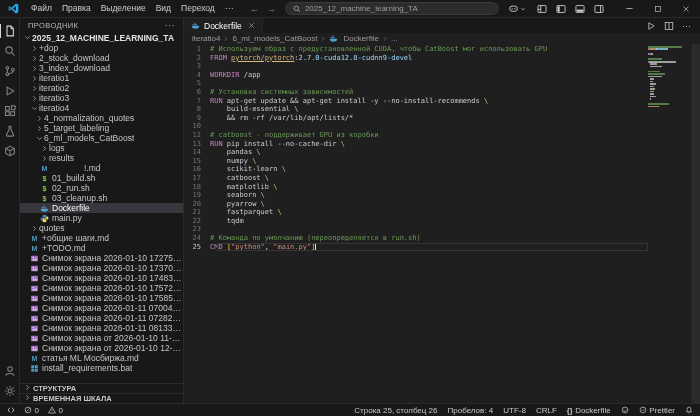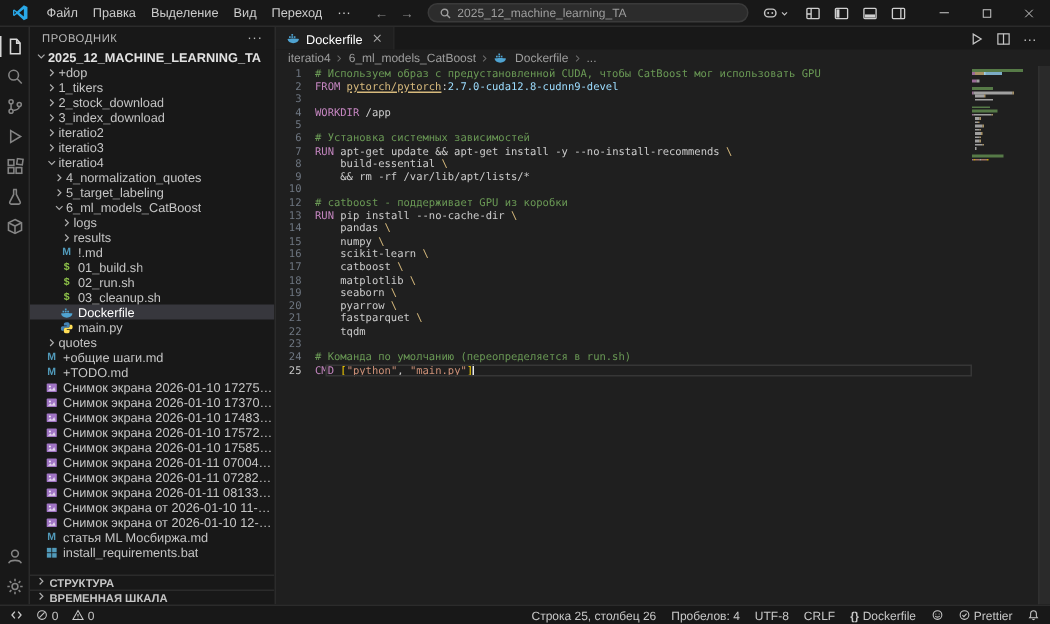--- a/index.html
+++ b/index.html
@@ -285,44 +285,44 @@
               </svg>
             </span>
             <span class="lbl">+dop</span>
           </div>
           <div class="tree-row" style="padding-left: 10px;">
             <span class="ic twisty">
               <svg viewBox="0 0 16 16" fill="none" stroke="currentColor" stroke-width="1.4">
                 <path d="M5.5 3l5 5-5 5" stroke-width="1.8"></path>
               </svg>
             </span>
-            <span class="lbl">1_tikers</span>
-          </div>
-          <div class="tree-row" style="padding-left: 10px;">
-            <span class="ic twisty">
-              <svg viewBox="0 0 16 16" fill="none" stroke="currentColor" stroke-width="1.4">
-                <path d="M5.5 3l5 5-5 5" stroke-width="1.8"></path>
-              </svg>
-            </span>
             <span class="lbl">2_stock_download</span>
           </div>
           <div class="tree-row" style="padding-left: 10px;">
             <span class="ic twisty">
               <svg viewBox="0 0 16 16" fill="none" stroke="currentColor" stroke-width="1.4">
                 <path d="M5.5 3l5 5-5 5" stroke-width="1.8"></path>
               </svg>
             </span>
             <span class="lbl">3_index_download</span>
           </div>
           <div class="tree-row" style="padding-left: 10px;">
             <span class="ic twisty">
               <svg viewBox="0 0 16 16" fill="none" stroke="currentColor" stroke-width="1.4">
                 <path d="M5.5 3l5 5-5 5" stroke-width="1.8"></path>
               </svg>
             </span>
+            <span class="lbl">iteratio1</span>
+          </div>
+          <div class="tree-row" style="padding-left: 10px;">
+            <span class="ic twisty">
+              <svg viewBox="0 0 16 16" fill="none" stroke="currentColor" stroke-width="1.4">
+                <path d="M5.5 3l5 5-5 5" stroke-width="1.8"></path>
+              </svg>
+            </span>
             <span class="lbl">iteratio2</span>
           </div>
           <div class="tree-row" style="padding-left: 10px;">
             <span class="ic twisty">
               <svg viewBox="0 0 16 16" fill="none" stroke="currentColor" stroke-width="1.4">
                 <path d="M5.5 3l5 5-5 5" stroke-width="1.8"></path>
               </svg>
             </span>
             <span class="lbl">iteratio3</span>
           </div>
@@ -367,21 +367,21 @@
             <span class="lbl">logs</span>
           </div>
           <div class="tree-row" style="padding-left: 20px;">
             <span class="ic twisty">
               <svg viewBox="0 0 16 16" fill="none" stroke="currentColor" stroke-width="1.4">
                 <path d="M5.5 3l5 5-5 5" stroke-width="1.8"></path>
               </svg>
             </span>
             <span class="lbl">results</span>
           </div>
-          <div class="tree-row" style="padding-left: 20px;">
+          <div class="tree-row" style="padding-left: 20px; gap: 32px;">
             <span class="fico" style="color: rgb(81, 154, 186);">M</span>
             <span class="lbl">!.md</span>
           </div>
           <div class="tree-row" style="padding-left: 20px;">
             <span class="fico" style="color: rgb(141, 193, 73);">$</span>
             <span class="lbl">01_build.sh</span>
           </div>
           <div class="tree-row" style="padding-left: 20px;">
             <span class="fico" style="color: rgb(141, 193, 73);">$</span>
             <span class="lbl">02_run.sh</span>

